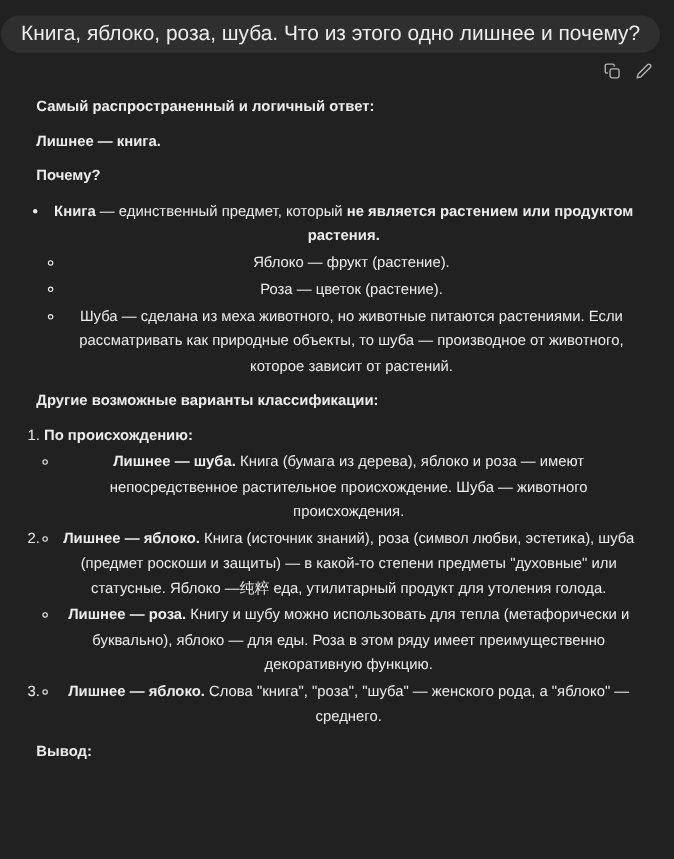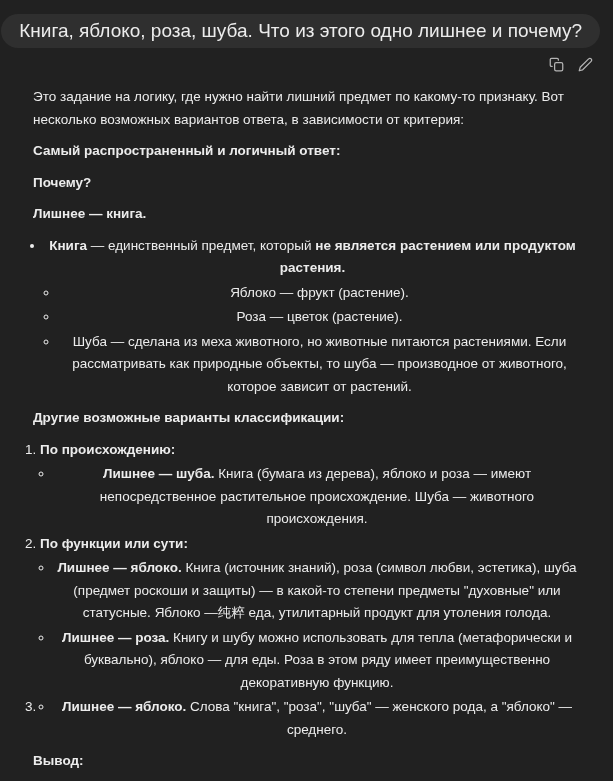--- a/index.html
+++ b/index.html
@@ -68,37 +68,36 @@
     <button class="icon-btn" aria-label="edit">
       <span style="display:flex;">
         <svg viewBox="0 0 24 24" fill="none" stroke="currentColor" stroke-width="2" stroke-linecap="round" stroke-linejoin="round">
           <path d="M17 3a2.83 2.83 0 1 1 4 4L7.5 20.5 2 22l1.5-5.5Z"></path>
         </svg>
       </span>
     </button>
   </div>
 
   <div class="assistant">
-      <p><span>Это задание на логику, где нужно найти лишний предмет по какому-то признаку. Вот несколько возможных вариантов ответа, в зависимости от критерия:</span></p>
       <p><strong>Самый распространенный и логичный ответ:</strong></p>
+      <p><strong>Лишнее — книга.</strong></p>
       <p><strong>Почему?</strong></p>
-      <p><strong>Лишнее — книга.</strong></p>
       <ul>
         <li><strong>Книга</strong><span> — единственный предмет, который </span><strong>не является растением или продуктом растения.</strong><ul class="nested">
             <li><span>Яблоко — фрукт (растение).</span></li>
             <li><span>Роза — цветок (растение).</span></li>
             <li><span>Шуба — сделана из меха животного, но животные питаются растениями. Если рассматривать как природные объекты, то шуба — производное от животного, которое зависит от растений.</span></li>
           </ul></li>
       </ul>
       <p><strong>Другие возможные варианты классификации:</strong></p>
       <ol>
         <li><strong>По происхождению:</strong><ul class="nested">
             <li><strong>Лишнее — шуба.</strong><span> Книга (бумага из дерева), яблоко и роза — имеют непосредственное растительное происхождение. Шуба — животного происхождения.</span></li>
           </ul></li>
-        <li><strong>По функции или сути:</strong><ul class="nested">
+        <li><ul class="nested">
             <li><strong>Лишнее — яблоко.</strong><span> Книга (источник знаний), роза (символ любви, эстетика), шуба (предмет роскоши и защиты) — в какой-то степени предметы "духовные" или статусные. Яблоко —纯粹 еда, утилитарный продукт для утоления голода.</span></li>
             <li><strong>Лишнее — роза.</strong><span> Книгу и шубу можно использовать для тепла (метафорически и буквально), яблоко — для еды. Роза в этом ряду имеет преимущественно декоративную функцию.</span></li>
           </ul></li>
         <li><ul class="nested">
             <li><strong>Лишнее — яблоко.</strong><span> Слова "книга", "роза", "шуба" — женского рода, а "яблоко" — среднего.</span></li>
           </ul></li>
       </ol>
       <p><strong>Вывод:</strong></p>
     </div>
 

